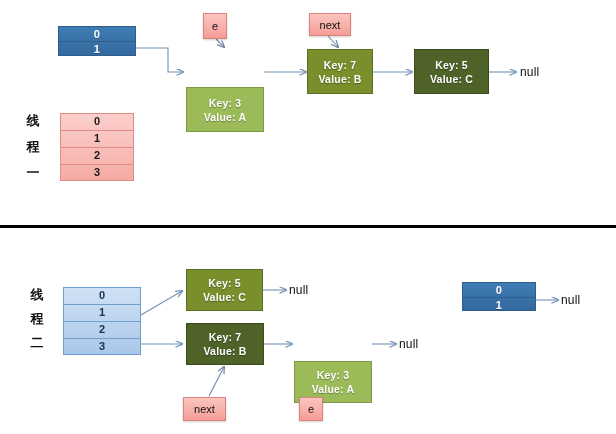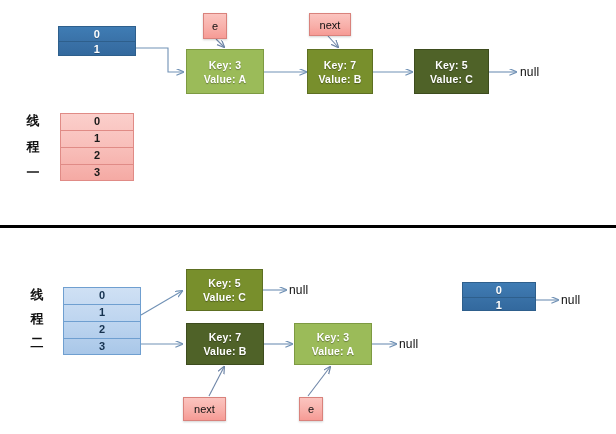--- a/index.html
+++ b/index.html
@@ -80,21 +80,21 @@
     font-size: 10.5px;
     text-align: center;
     display: flex;
     flex-direction: column;
     justify-content: center;
     align-items: center;
     line-height: 14px;
     text-shadow: 0 1px 1px rgba(0,0,0,.35);
     letter-spacing: .2px;
   }
-  .node-light { background: #9bbb59; border-color: #7d9a42; }
+  .node-light { background: #9bbb59; border-color: #7d9a42; margin-top: 38px; }
   .node-mid   { background: #788f2c; border-color: #5d6f22; }
   .node-dark  { background: #4f6228; border-color: #3d4c1e; }
 
   
   .tag {
     background: linear-gradient(to bottom, #fbc4bf 0%, #f8b0aa 55%, #f69b95 100%);
     border: 1px solid #d9827c;
     color: #111111;
     font-size: 11px;
     text-align: center;

